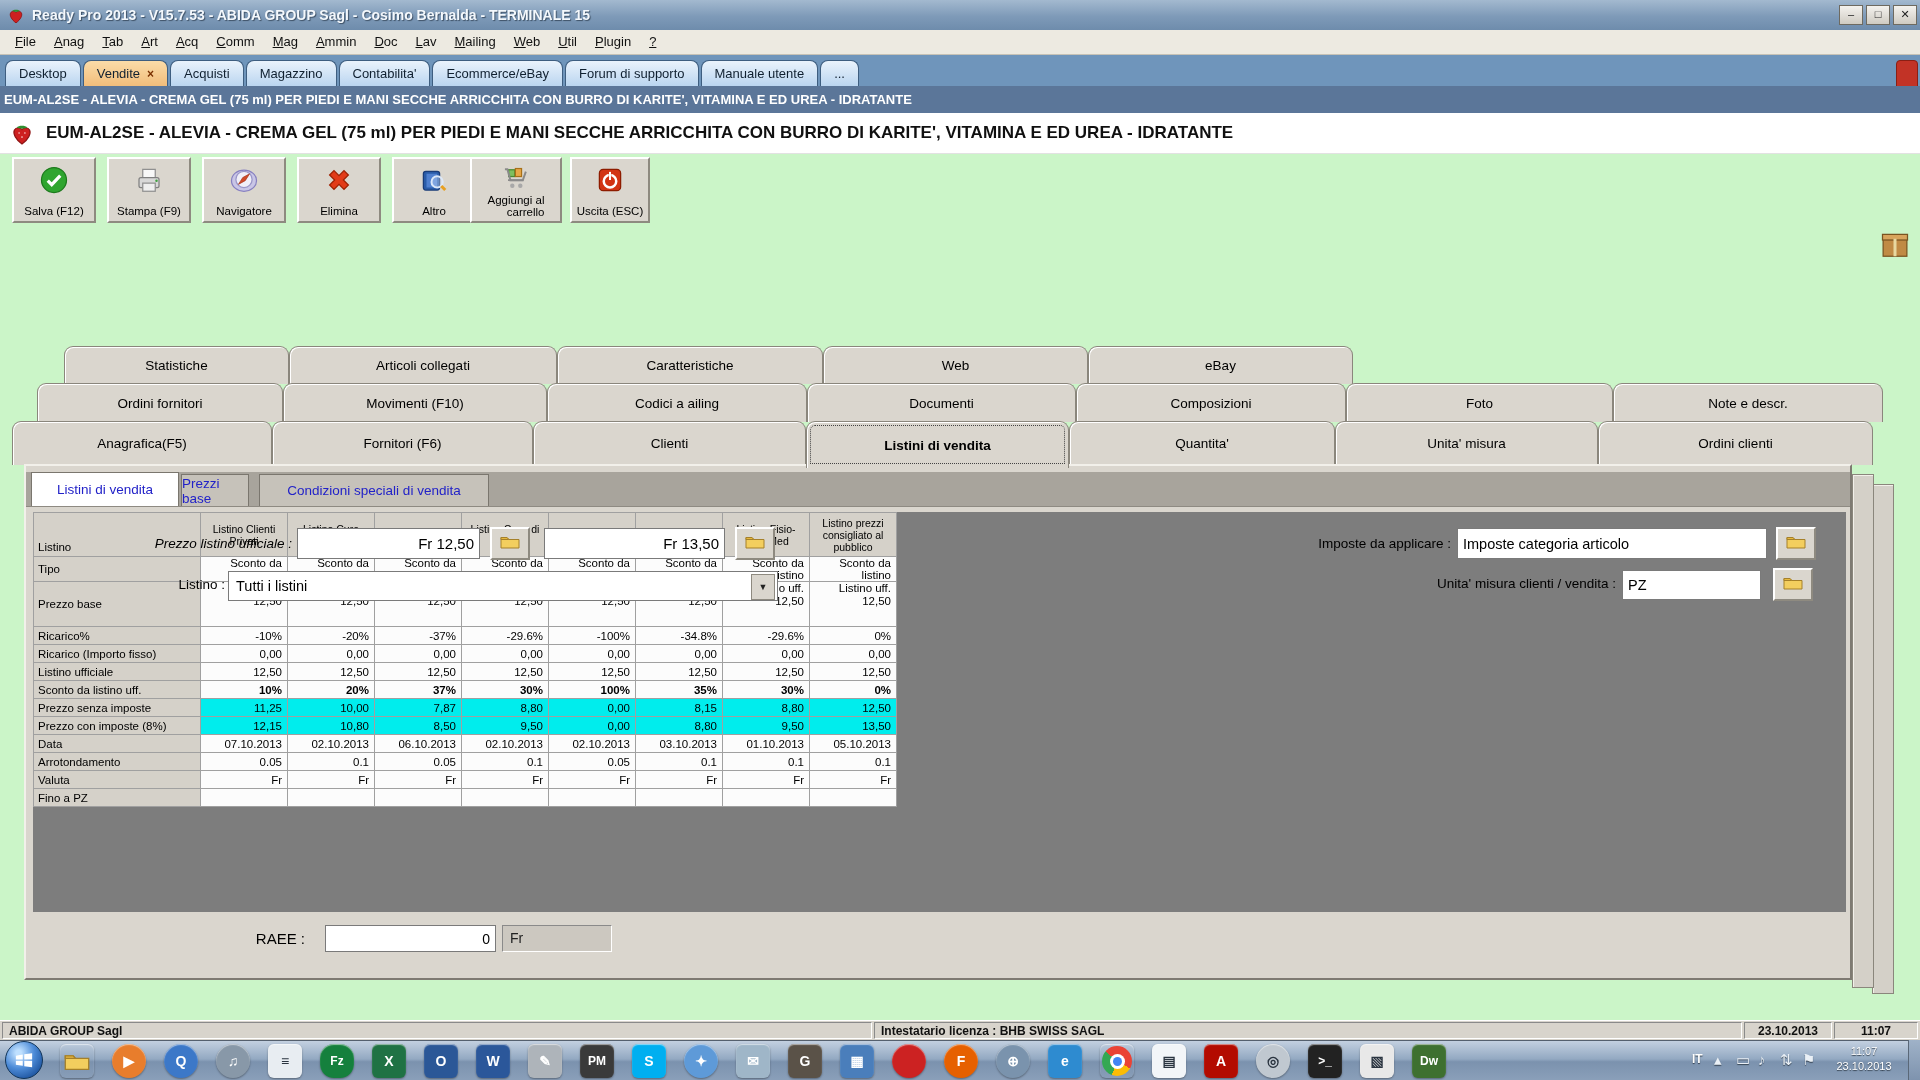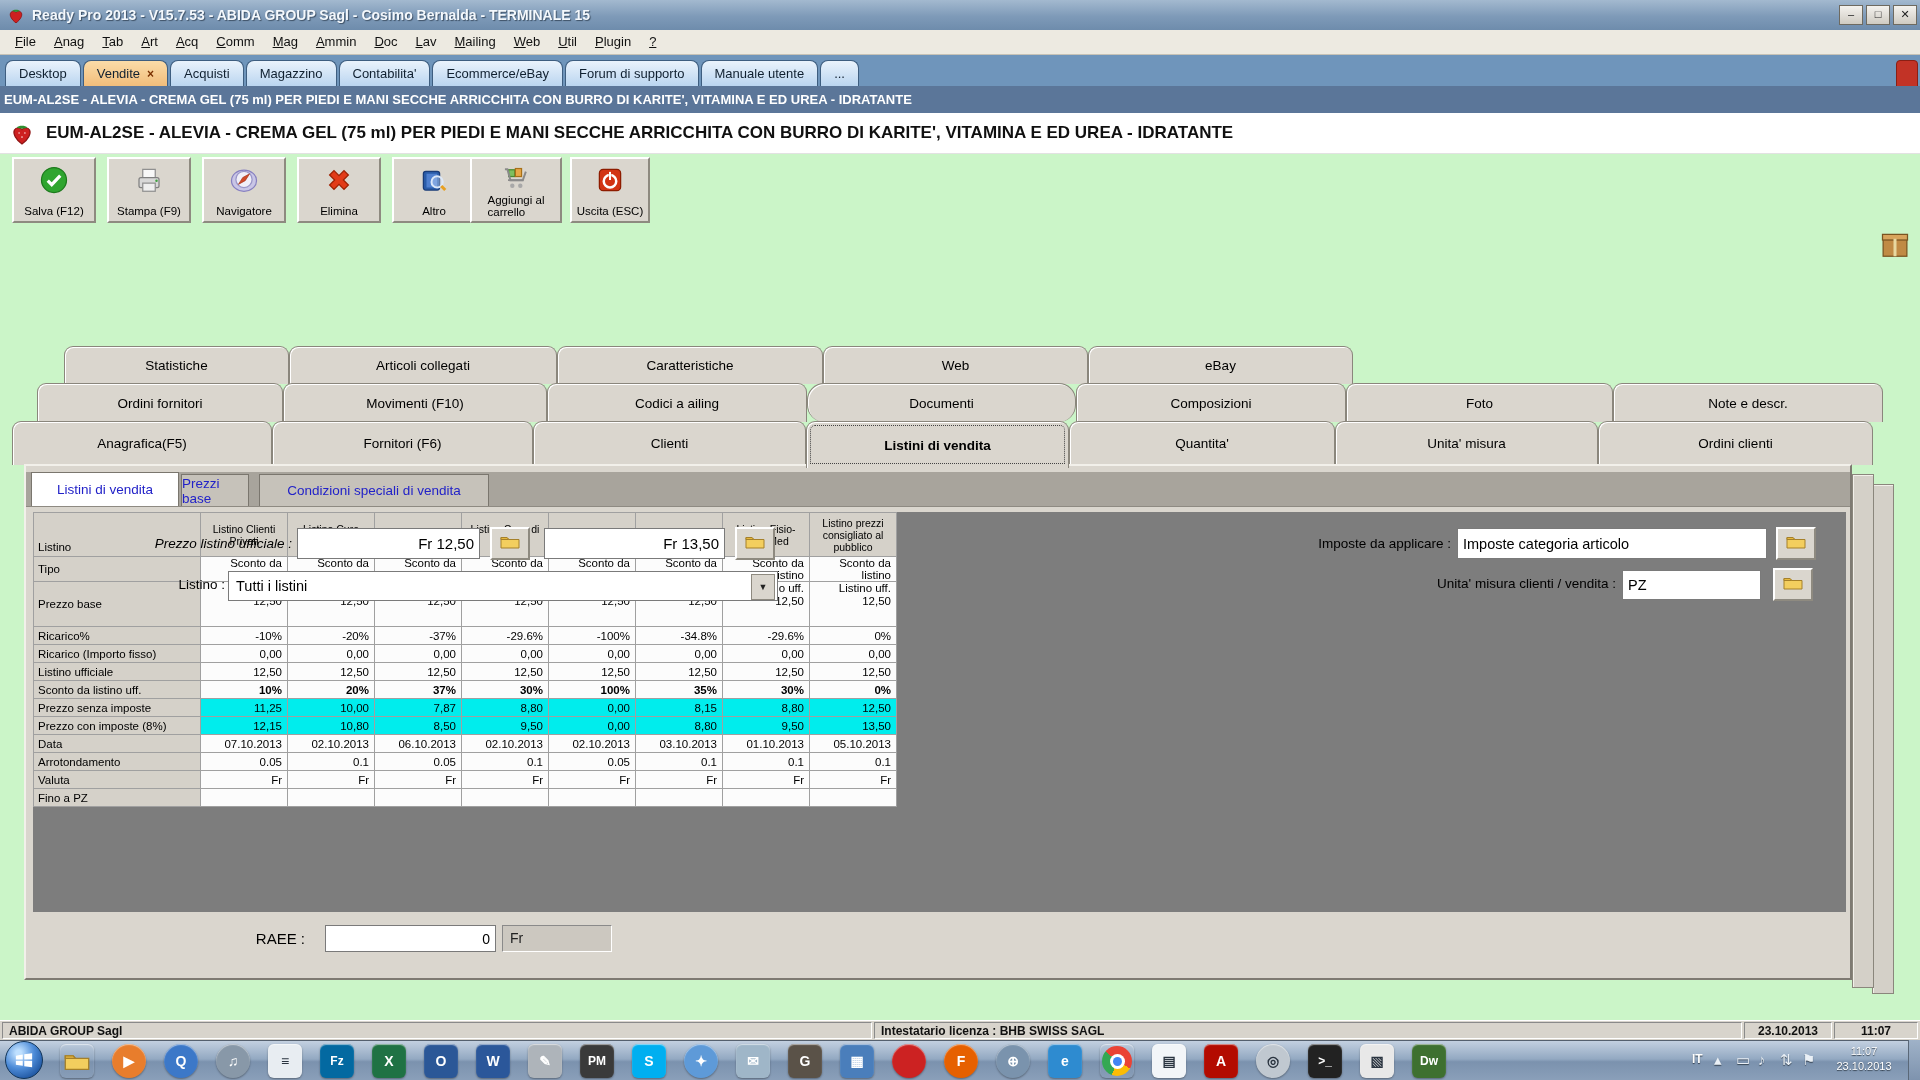--- a/index.html
+++ b/index.html
@@ -41,21 +41,21 @@
     align-items:center;border-bottom:1px solid #E2E2E2;}
   #prod-header-text{font-weight:bold;font-size:17px;color:#101010;margin-left:10px;white-space:nowrap;}
   #header-strawberry{margin-left:8px;display:flex;}
   #package-icon{position:absolute;right:10px;top:118px;}
 
   
   .tbtn{position:absolute;top:157px;height:66px;background:#DAD6CE;
     border:2px solid;border-color:#FFFFFF #8E8A80 #8E8A80 #FFFFFF;box-sizing:border-box;
     display:flex;flex-direction:column;align-items:center;justify-content:flex-start;cursor:default;}
   .tbtn .ticon-svg{margin-top:5px;height:32px;display:flex;align-items:center;}
-  .tbtn .tlabel{font-size:11.5px;color:#000;text-align:left;white-space:pre-line;line-height:12px;
+  .tbtn .tlabel{font-size:11.5px;color:#000;text-align:right;white-space:pre-line;line-height:12px;
     margin-top:auto;margin-bottom:4px;}
 
   
   .rtab{position:absolute;background:#DAD6CE;border:1px solid #8A867C;border-bottom:none;
     border-radius:9px 9px 0 0;box-shadow:inset 1px 1px 0 #FFFFFF;
     display:flex;align-items:center;justify-content:center;font-size:13.5px;color:#000;box-sizing:border-box;}
   .rtab.selected{font-weight:bold;outline:1px dotted #444;outline-offset:-5px;}
 
   
   #cascade1,#cascade2{background:#D4D0C8;border:1px solid #8A867C;box-shadow:inset 1px 1px 0 #F2F0EA;}
@@ -298,21 +298,21 @@
 
   <div id="rtabs-holder">
       <div class="rtab" style="left: 64px; width: 225px; top: 346px; height: 38px; z-index: 10;">Statistiche</div>
       <div class="rtab" style="left: 289px; width: 268px; top: 346px; height: 38px; z-index: 10;">Articoli collegati</div>
       <div class="rtab" style="left: 557px; width: 266px; top: 346px; height: 38px; z-index: 10;">Caratteristiche</div>
       <div class="rtab" style="left: 823px; width: 265px; top: 346px; height: 38px; z-index: 10;">Web</div>
       <div class="rtab" style="left: 1088px; width: 265px; top: 346px; height: 38px; z-index: 10;">eBay</div>
       <div class="rtab" style="left: 37px; width: 246px; top: 383px; height: 39px; z-index: 20;">Ordini fornitori</div>
       <div class="rtab" style="left: 283px; width: 264px; top: 383px; height: 39px; z-index: 20;">Movimenti (F10)</div>
       <div class="rtab" style="left: 547px; width: 260px; top: 383px; height: 39px; z-index: 20;">Codici a ailing</div>
-      <div class="rtab" style="left: 807px; width: 269px; top: 383px; height: 39px; z-index: 20; border-radius: 17px;">Documenti</div>
+      <div class="rtab" style="left: 807px; width: 269px; top: 383px; height: 39px; z-index: 20;">Documenti</div>
       <div class="rtab" style="left: 1076px; width: 270px; top: 383px; height: 39px; z-index: 20;">Composizioni</div>
       <div class="rtab" style="left: 1346px; width: 267px; top: 383px; height: 39px; z-index: 20;">Foto</div>
       <div class="rtab" style="left: 1613px; width: 270px; top: 383px; height: 39px; z-index: 20;">Note e descr.</div>
       <div class="rtab" style="left: 12px; width: 260px; top: 421px; height: 44px; z-index: 30;">Anagrafica(F5)</div>
       <div class="rtab" style="left: 272px; width: 261px; top: 421px; height: 44px; z-index: 30;">Fornitori (F6)</div>
       <div class="rtab" style="left: 533px; width: 273px; top: 421px; height: 44px; z-index: 30;">Clienti</div>
       <div class="rtab selected" style="left: 806px; width: 263px; top: 421px; height: 47px; z-index: 40;">Listini di vendita</div>
       <div class="rtab" style="left: 1069px; width: 266px; top: 421px; height: 44px; z-index: 30;">Quantita'</div>
       <div class="rtab" style="left: 1335px; width: 263px; top: 421px; height: 44px; z-index: 30;">Unita' misura</div>
       <div class="rtab" style="left: 1598px; width: 275px; top: 421px; height: 44px; z-index: 30;">Ordini clienti</div>
@@ -560,21 +560,21 @@
       <div class="ticon" style="left: 60px;">
         <svg width="26" height="20" viewBox="0 0 20 15">
           <path d="M1 3.5h6l1.8 2H19v8.5H1z" fill="#F3CE5E" stroke="#A5802A"></path>
           <path d="M1 3.5h6l1.8 2H1z" fill="#E7B93F" stroke="#A5802A"></path>
         </svg>
       </div>
       <div class="ticon circle" style="left: 112px; background: rgb(232, 125, 44);">▶</div>
       <div class="ticon circle" style="left: 164px; background: rgb(60, 120, 200);">Q</div>
       <div class="ticon circle" style="left: 216px; background: rgb(136, 152, 168);">♫</div>
       <div class="ticon dark" style="left: 268px; background: rgb(232, 237, 242);">≡</div>
-      <div class="ticon" style="left: 320px; background: #0369a1; font-size: 12px;">Fz</div>
+      <div class="ticon" style="left: 320px; background: #15803d; font-size: 12px; border-radius: 14px;">Fz</div>
       <div class="ticon" style="left: 372px; background: rgb(31, 114, 68);">X</div>
       <div class="ticon" style="left: 424px; background: rgb(43, 87, 151);">O</div>
       <div class="ticon" style="left: 476px; background: rgb(43, 87, 154);">W</div>
       <div class="ticon" style="left: 528px; background: rgb(174, 180, 186);">✎</div>
       <div class="ticon" style="left: 580px; background: rgb(58, 58, 58); font-size: 12px;">PM</div>
       <div class="ticon" style="left: 632px; background: rgb(0, 175, 240);">S</div>
       <div class="ticon circle" style="left: 684px; background: rgb(94, 154, 216);">✦</div>
       <div class="ticon" style="left: 736px; background: rgb(159, 182, 200);">✉</div>
       <div class="ticon" style="left: 788px; background: rgb(90, 82, 72);">G</div>
       <div class="ticon" style="left: 840px; background: rgb(74, 126, 187);">▦</div>

